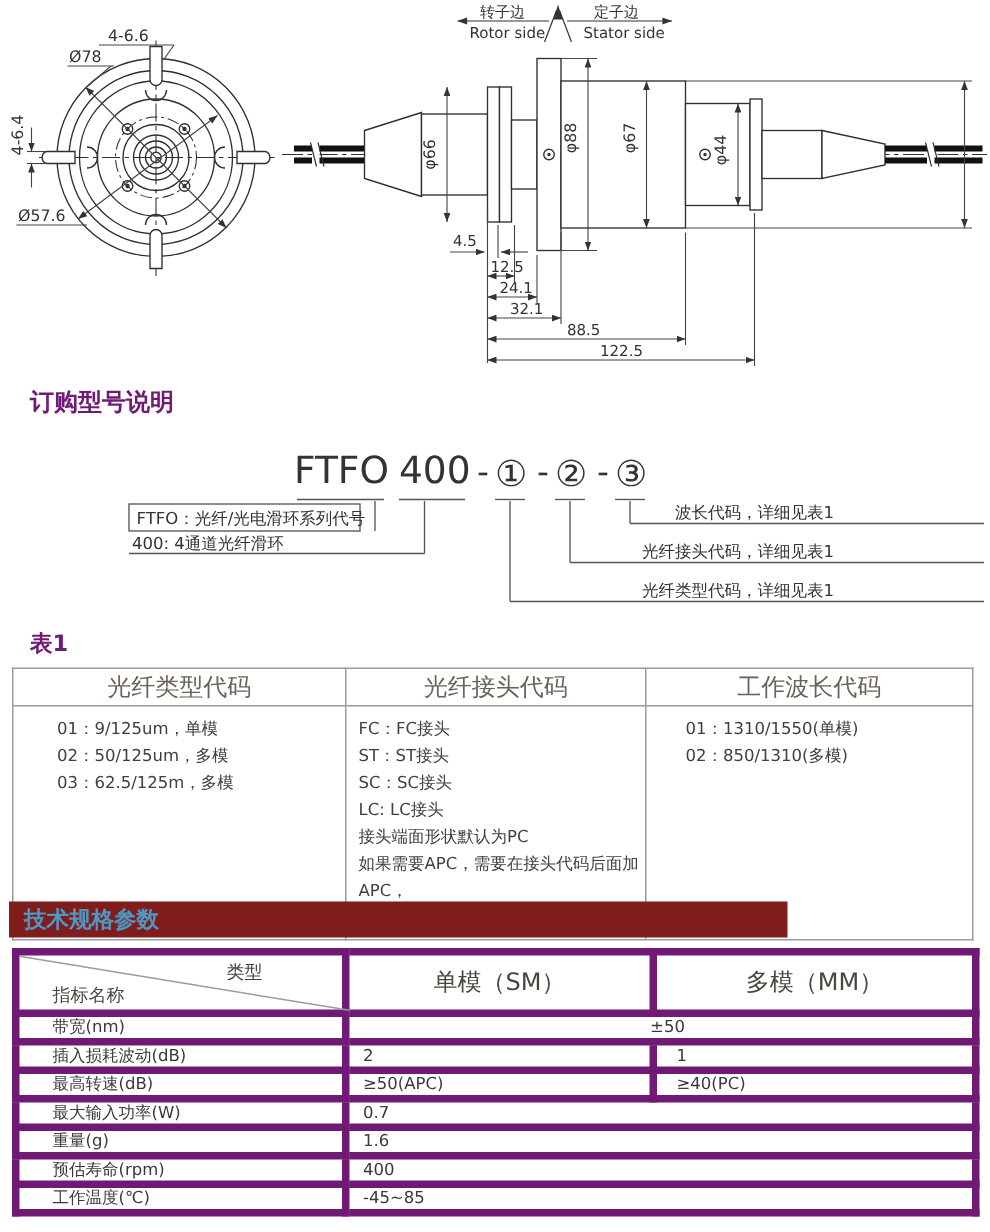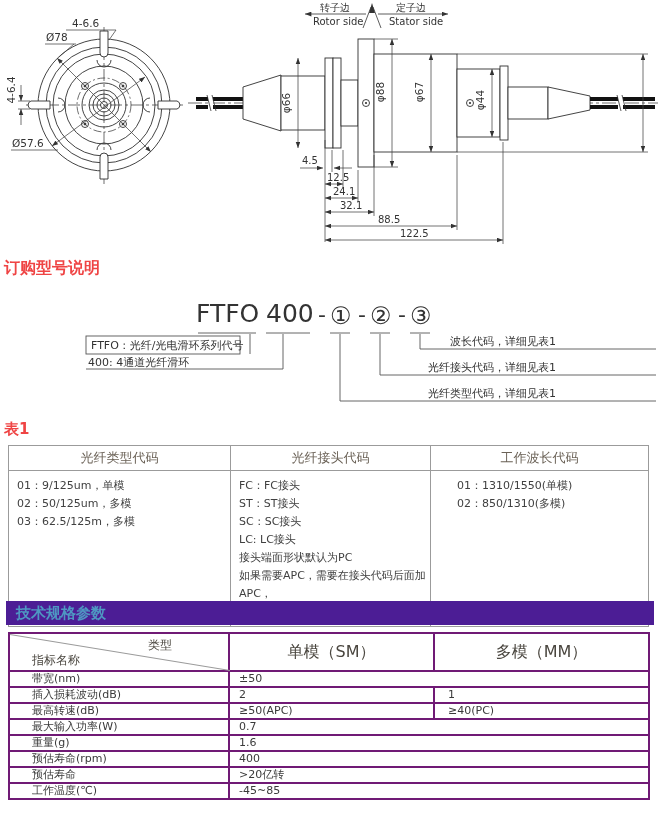--- a/index.html
+++ b/index.html
@@ -1,36 +1,36 @@
 <!DOCTYPE html>
 <html><head>
 <meta charset="utf-8">
 <style>
   html,body{margin:0;padding:0;background:#fff;}
   .page{position:relative;width:660px;height:821px;background:#fff;overflow:hidden;
         font-family:"DejaVu Sans","Liberation Sans",sans-serif;color:#3c3c3c;}
   svg{position:absolute;left:0;}
-  .sec-title{position:absolute;left:4px;font-weight:bold;color:#ef4444;}
+  .sec-title{position:absolute;left:20px;font-weight:bold;color:#701a75;}
   #ordering-title{top:258px;font-size:16px;}
   #table1-title{top:420px;font-size:15px;}
-  .specbar{position:absolute;left:6px;top:601px;width:648px;height:24px;background:#4c1d95;}
+  .specbar{position:absolute;left:6px;top:601px;width:519px;height:24px;background:#7f1d1d;}
   .specbar span{display:inline-block;padding-left:10px;line-height:24px;font-size:15px;font-weight:bold;color:#4e97c2;}
   table{border-collapse:collapse;table-layout:fixed;position:absolute;background:#fff;}
   #table1{left:8px;top:445px;width:640px;font-size:11px;}
-  #table1 th{height:22px;font-weight:normal;color:#6b6257;font-size:13px;text-align:center;}
+  #table1 th{height:22px;font-weight:normal;color:#6b6257;font-size:16px;text-align:center;}
   #table1 td,#table1 th{border:1px solid #9b9b9b;}
   #table1 td{vertical-align:top;padding:6px 4px 5px 8px;line-height:18px;color:#404040;}
-  #table1 td.c1{padding-left:8px;}
+  #table1 td.c1{padding-left:29px;}
   #table1 td.c3{padding-left:26px;}
   #spec{left:8px;top:632px;width:640px;font-size:11px;}
-  #spec td{border:2px solid #701a75;height:15px;line-height:14px;padding:0;color:#3a3a3a;box-sizing:border-box;}
+  #spec td{border:5px solid #701a75;height:15px;line-height:14px;padding:0;color:#3a3a3a;box-sizing:border-box;}
   #spec td.lbl{padding-left:22px;}
   #spec td.v{padding-left:9px;}
   #spec td.v3{padding-left:13px;}
-  #spec td.merged-c{text-align:left;}
+  #spec td.merged-c{text-align:center;}
   #spec td.hdr{text-align:center;color:#4a463f;font-size:16px;}
   #spec tr.hrow td{height:36px;}
   .diagcell{position:relative;height:36px;}
   .diagline{position:absolute;left:0;top:0;width:223px;border-top:1px solid #9b9b9b;
             transform:rotate(9.3deg);transform-origin:0 0;}
   .diag-type{position:absolute;left:138px;top:4px;font-size:12px;color:#4a463f;}
   .diag-name{position:absolute;left:22px;bottom:3px;font-size:12px;color:#4a463f;}
   text{font-family:"DejaVu Sans","Liberation Sans",sans-serif;fill:#333;}
 </style>
 </head>
@@ -311,23 +311,19 @@
     </tr>
     <tr>
       <td class="lbl">重量(g)</td>
       <td class="v" colspan="2">1.6</td>
     </tr>
     <tr>
       <td class="lbl">预估寿命(rpm)</td>
       <td class="v" colspan="2">400</td>
     </tr>
     <tr>
-      <td class="lbl">预估寿命</td>
-      <td class="v" colspan="2">&gt;20亿转</td>
-    </tr>
-    <tr>
       <td class="lbl">工作温度(℃)</td>
       <td class="v" colspan="2">-45~85</td>
     </tr>
   </tbody>
     </table>
 
 </div>
 
 </body></html>

